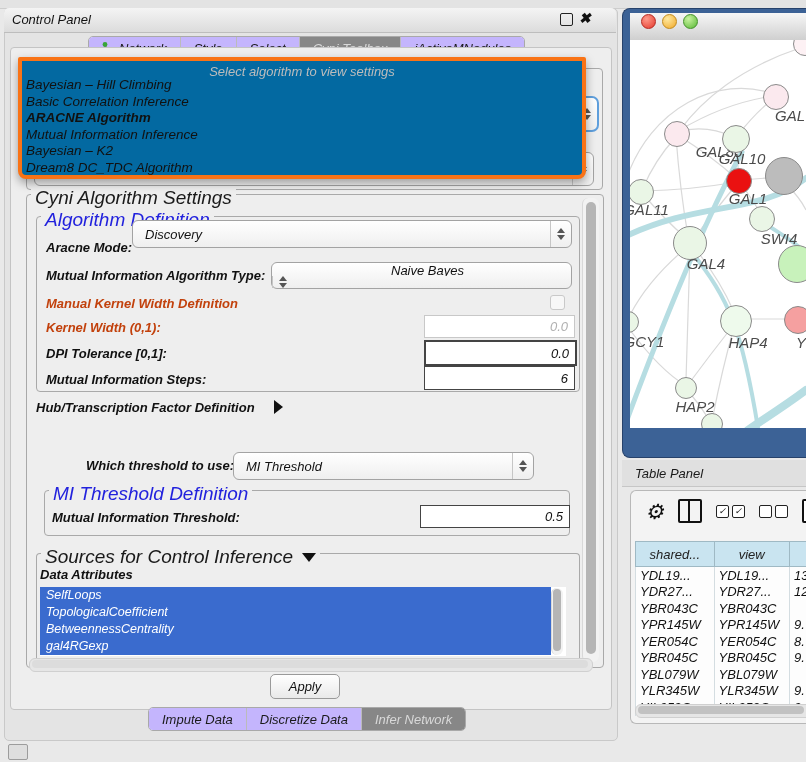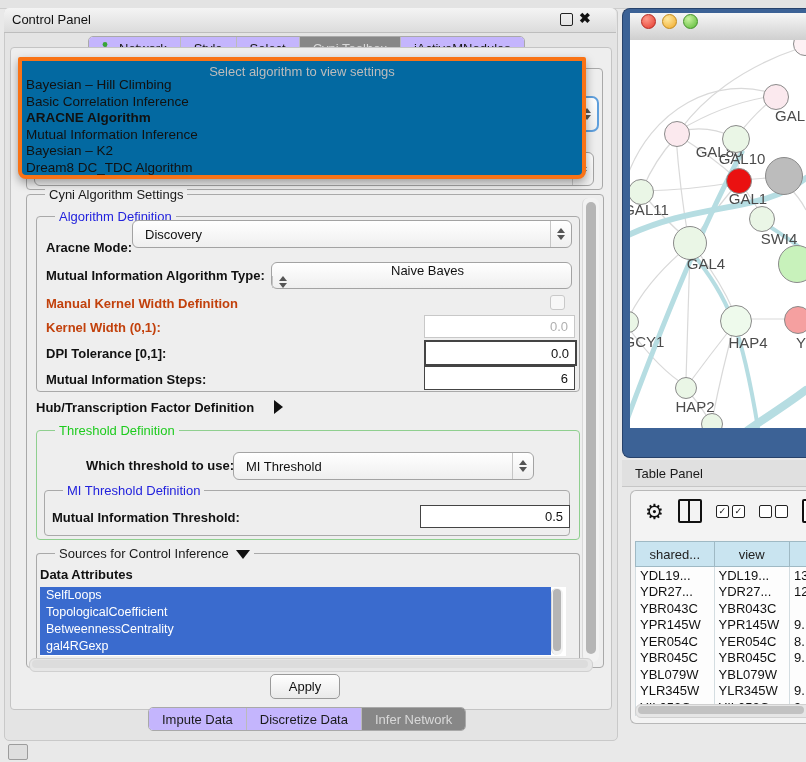--- a/index.html
+++ b/index.html
@@ -1,35 +1,35 @@
 <!DOCTYPE html>
 <html><head>
 <meta charset="utf-8">
 <style>
   html,body{margin:0;padding:0;}
   #root{position:relative;width:806px;height:762px;background:#e9e9e9;overflow:hidden;
-        font-family:"Liberation Sans", sans-serif;color:#1a1a1a;font-size:13px;}
+        font-family:"Liberation Sans", sans-serif;color:#1a1a1a;font-size:13px;font-style:italic;}
   .abs{position:absolute;}
   
   .topstrip{left:0;top:0;width:806px;height:8px;background:#e3e3e3;border-bottom:1px solid #cdcdcd;}
   .cp-outer{left:4px;top:8px;width:612px;height:731px;background:#e4e4e4;border:1px solid #c9c9c9;border-radius:5px;}
   .cp-titlebar{left:4px;top:8px;width:612px;height:24px;background:linear-gradient(#f4f4f4,#dcdcdc);
                border-bottom:1px solid #bdbdbd;border-radius:5px 5px 0 0;}
   .cp-title{left:12px;top:12px;font-size:13px;color:#111;}
   .float-btn{left:560px;top:13px;width:11px;height:11px;border:1.6px solid #222;border-radius:2px;background:transparent;}
   .close-btn{left:579px;top:10px;font-size:14px;font-weight:bold;color:#111;}
   .tabrow{left:88px;top:36px;height:22px;display:flex;align-items:stretch;border:1px solid #a9a9a9;
           border-radius:5px;overflow:hidden;background:#fff;}
   .tab{display:flex;align-items:center;gap:5px;padding:0 13px;background:#c4b5fd;border-right:1px solid #bbb;
        font-size:13px;color:#1a1a1a;white-space:nowrap;}
   .tab:last-child{border-right:none;}
   .tab.sel{background:#878787;color:#d9d9d9;}
   .cp-body{left:10px;top:47px;width:600px;height:661px;background:#eeeeee;border:1px solid #c4c4c4;border-radius:4px;}
   .groupbox{border:1px solid #a9a9a9;border-radius:4px;background:transparent;}
-  .gtitle{position:absolute;top:-8px;left:18px;background:#eeeeee;padding:0 4px;font-size:13px;white-space:nowrap;}
+  .gtitle{position:absolute;top:-8px;left:4px;background:#eeeeee;padding:0 4px;font-size:19px;white-space:nowrap;}
   .blue{color:#2222dd;} .green{color:#1ecb1e;}
   .lbl{font-weight:bold;font-size:13px;color:#111;white-space:nowrap;}
   .lbl.dis{color:#c2410c;}
   .combo{background:linear-gradient(#ffffff,#efefef);border:1px solid #a3a3a3;border-radius:6px;
          display:flex;align-items:center;font-size:13px;color:#111;}
   .combo .val{padding-left:12px;flex:1;white-space:nowrap;overflow:hidden;}
   .stepper{width:20px;display:flex;flex-direction:column;align-items:center;justify-content:center;gap:2px;
            border-left:1px solid #c6c6c6;align-self:stretch;}
   .tri-up{width:0;height:0;border-left:4px solid transparent;border-right:4px solid transparent;border-bottom:5px solid #555;}
   .tri-dn{width:0;height:0;border-left:4px solid transparent;border-right:4px solid transparent;border-top:5px solid #555;}
@@ -182,23 +182,20 @@
   <div class="abs lbl dis" style="left:46px;top:320px;">Kernel Width (0,1):</div>
   <div class="abs field dis" style="left:424px;top:315px;width:143px;height:21px;">0.0</div>
   <div class="abs lbl" style="left:46px;top:346px;">DPI Tolerance [0,1]:</div>
   <div class="abs field" style="left:424px;top:340px;width:143px;height:22px;border-width:2px;">0.0</div>
   <div class="abs lbl" style="left:46px;top:372px;">Mutual Information Steps:</div>
   <div class="abs field" style="left:424px;top:366px;width:143px;height:22px;">6</div>
 
   <div class="abs lbl" style="left:36px;top:400px;">Hub/Transcription Factor Definition</div>
   <div class="abs" style="left:274px;top:400px;width:0;height:0;border-top:7px solid transparent;border-bottom:7px solid transparent;border-left:9px solid #111;"></div>
 
-  <div class="abs groupbox" style="left:36px;top:430px;width:542px;height:108px;border-color:#8fcf8f;">
-    <span class="gtitle green">Threshold Definition</span>
-  </div>
   <div class="abs lbl" style="left:86px;top:458px;">Which threshold to use:</div>
   <div class="abs combo" style="left:233px;top:452px;width:299px;height:26px;">
     <span class="val">MI Threshold</span>
     <span class="stepper">
         <span class="tri-up"></span>
         <span class="tri-dn"></span>
       </span>
   </div>
   <div class="abs groupbox" style="left:44px;top:490px;width:524px;height:44px;">
     <span class="gtitle blue">MI Threshold Definition</span>

